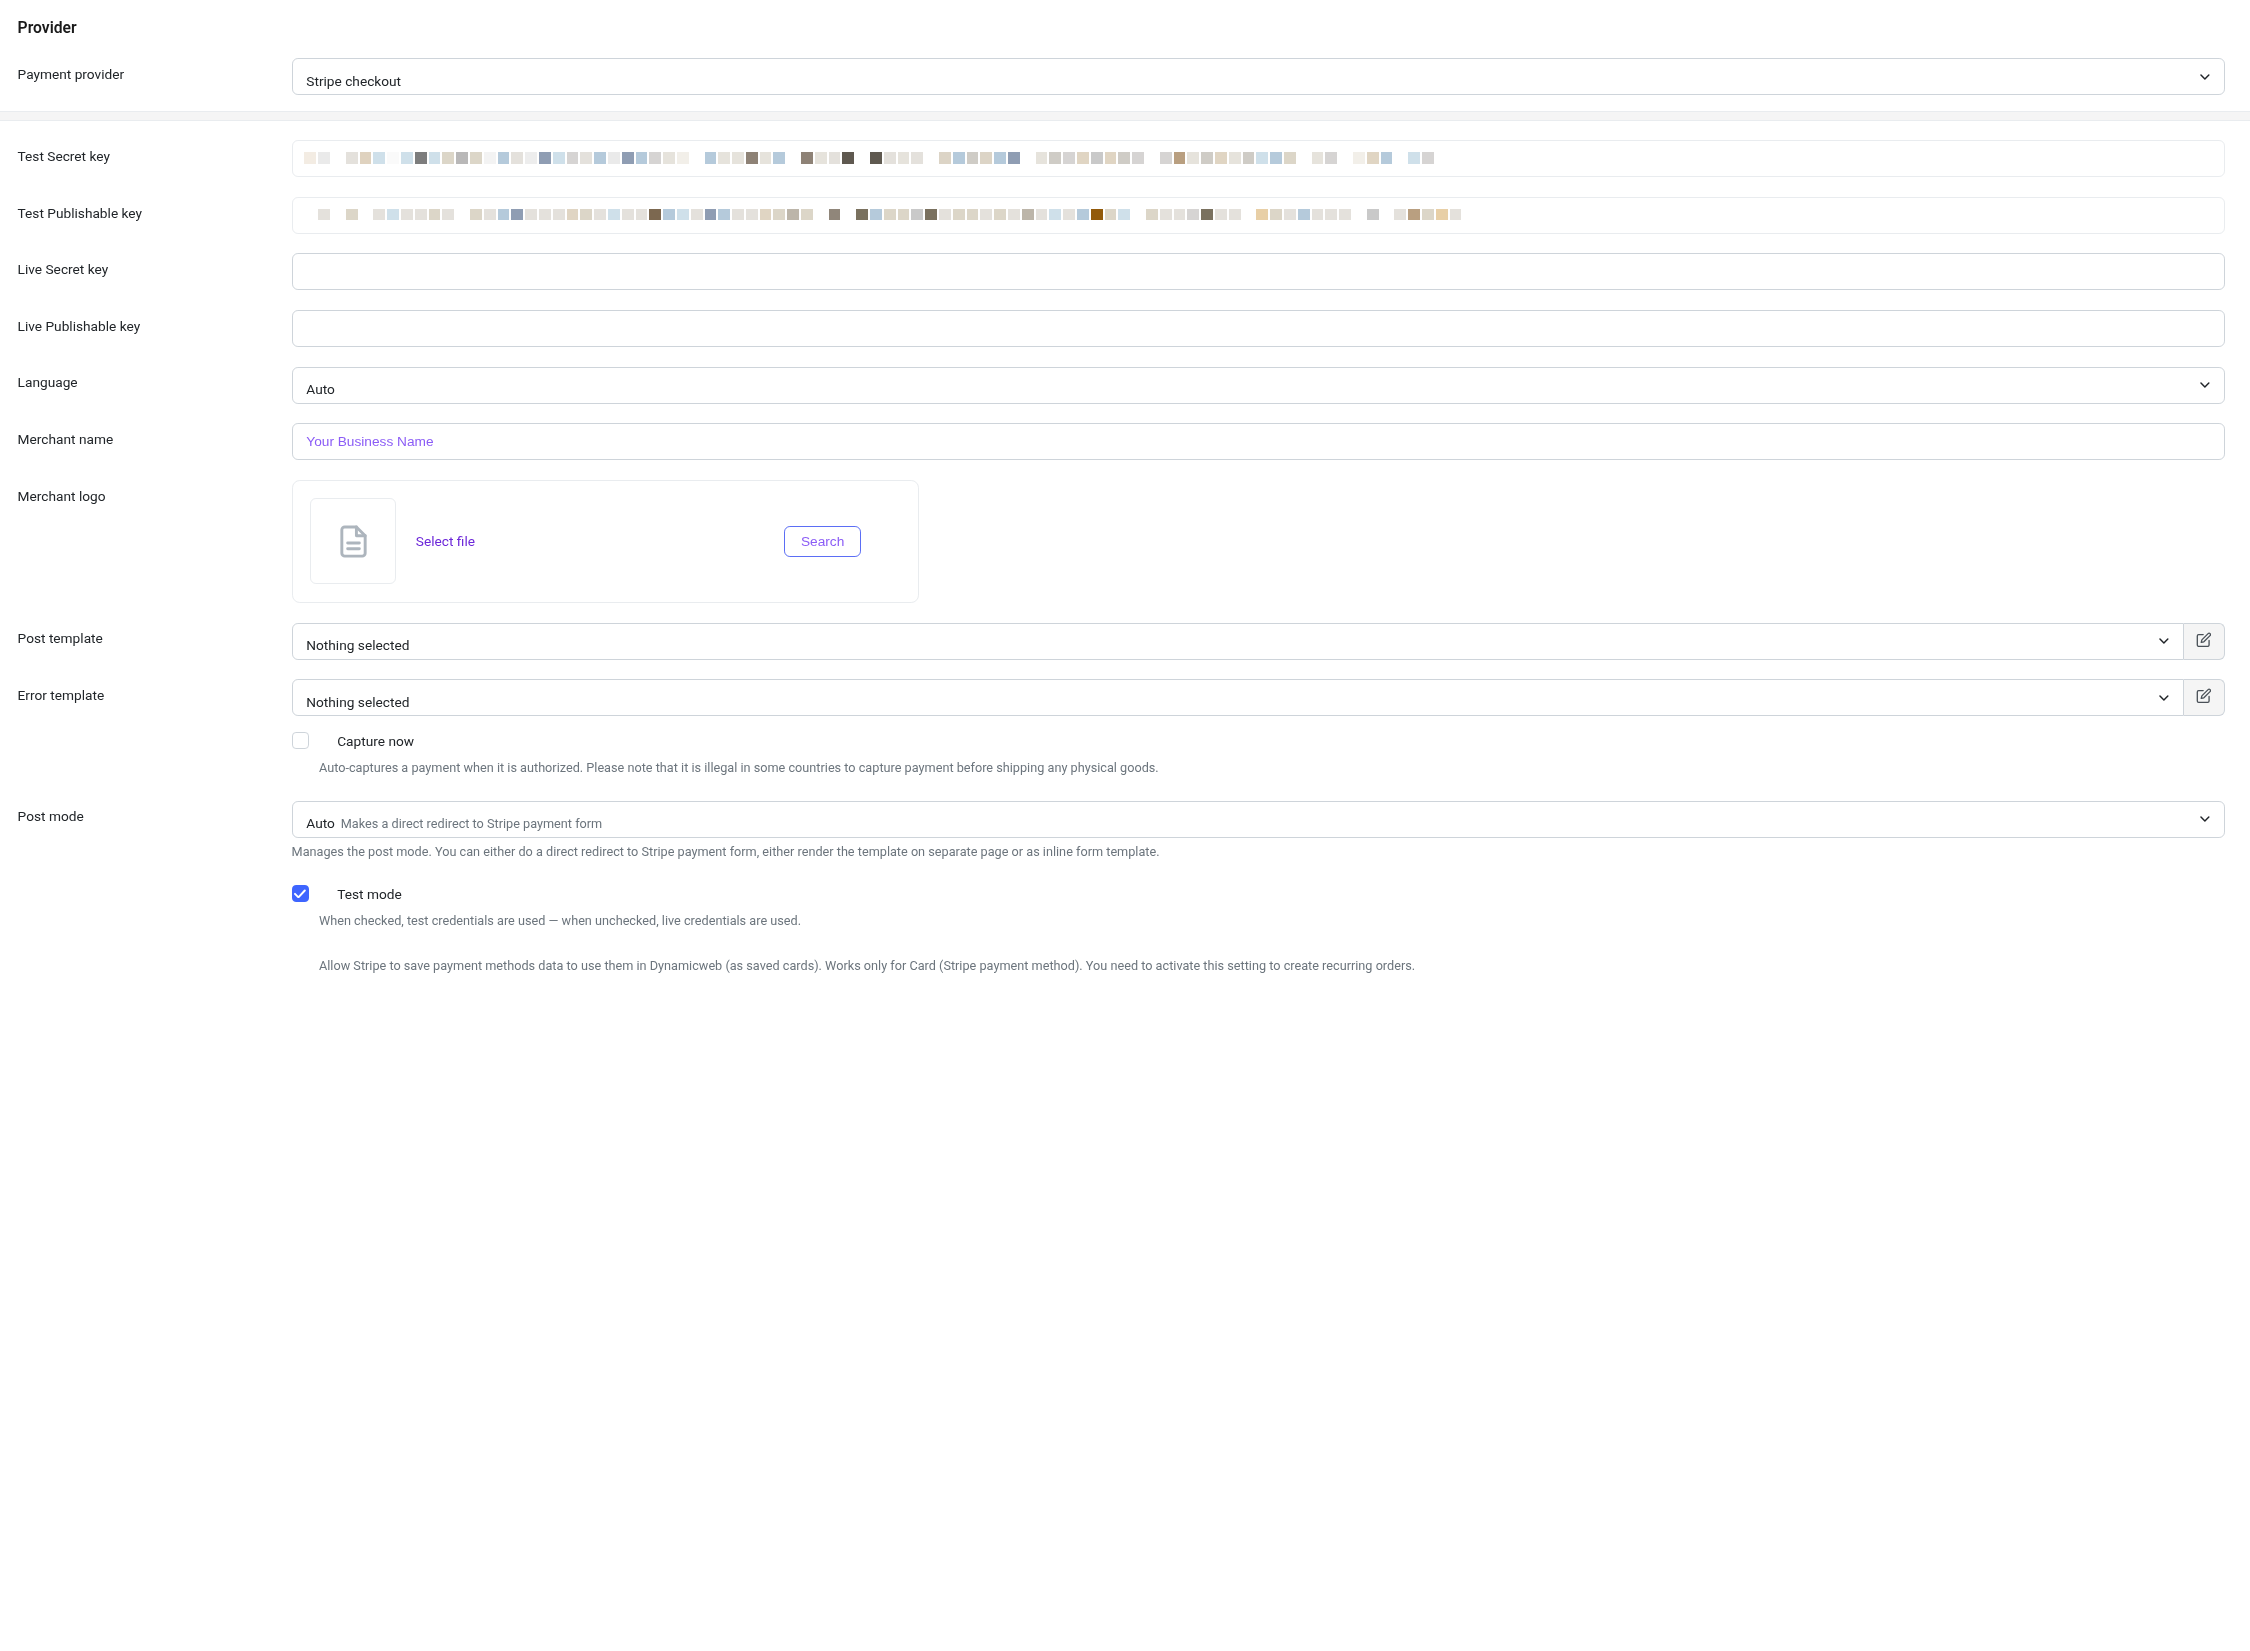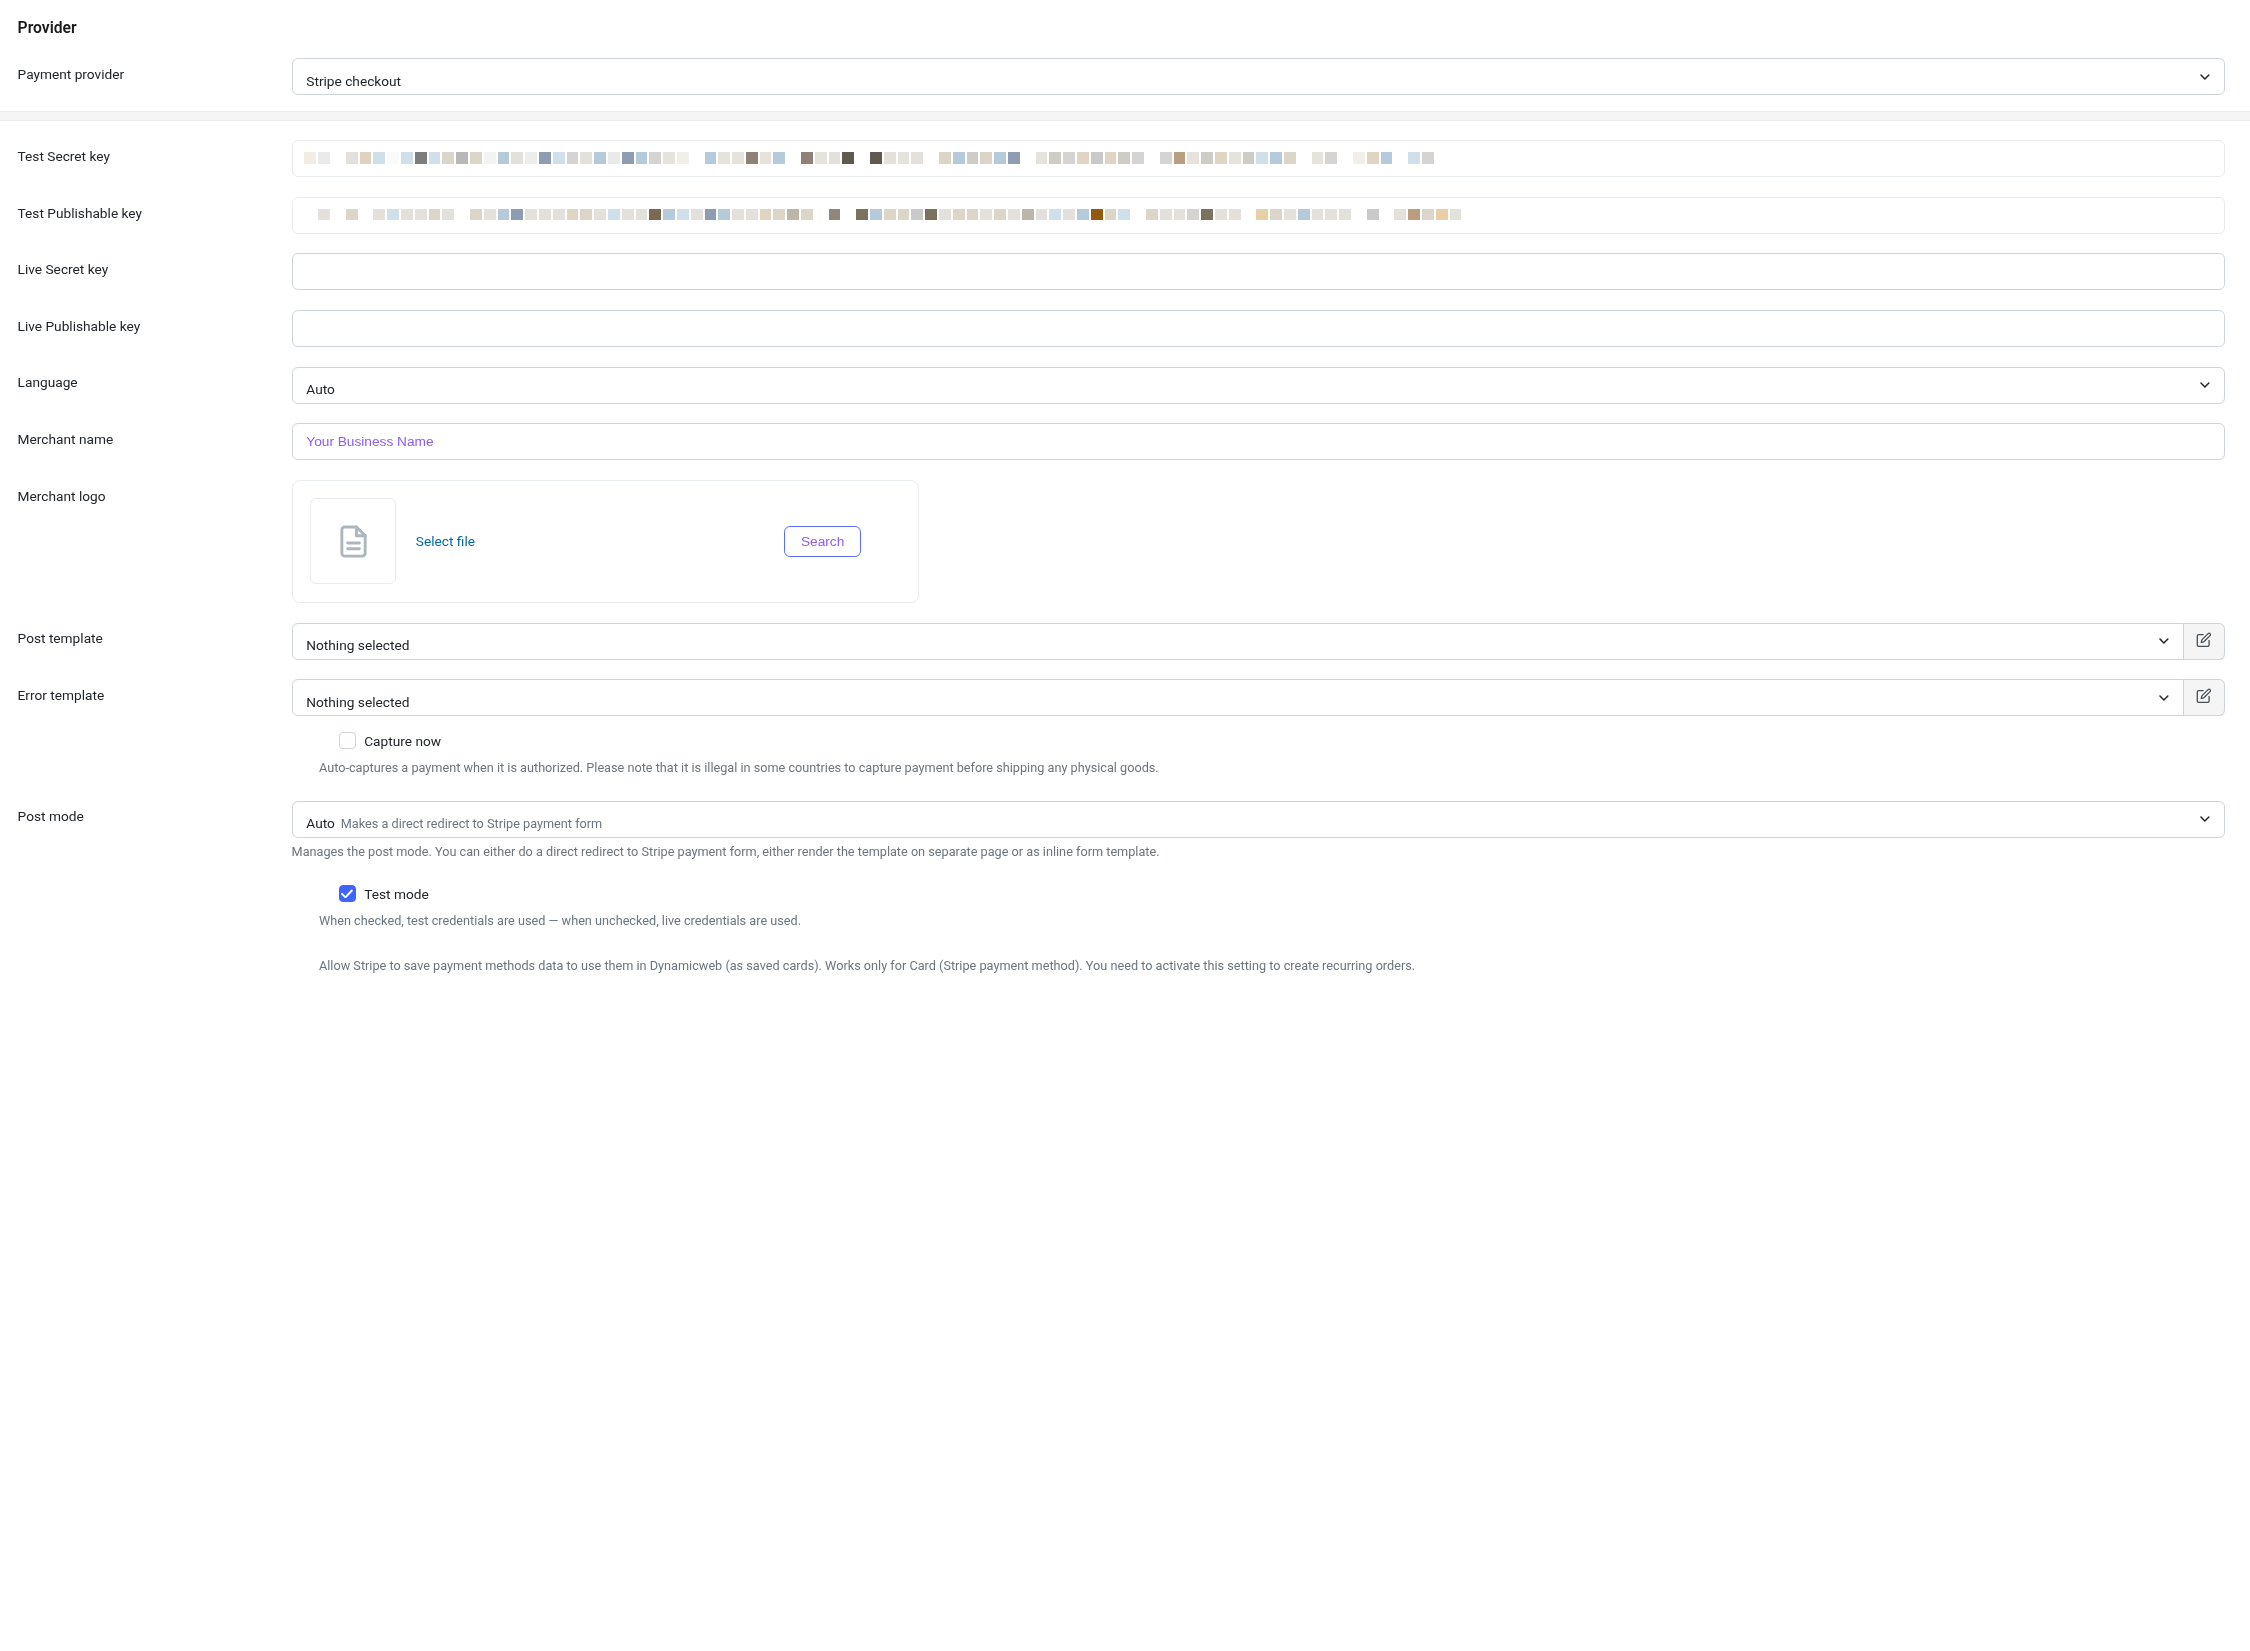--- a/index.html
+++ b/index.html
@@ -146,21 +146,21 @@
       height: 86px;
       border: 1px solid #e9ecef;
       border-radius: 5.9px;
       display: flex;
       align-items: center;
       justify-content: center;
     }
     .file-text {
       flex: 1;
       font-size: 13.7px;
-      color: #0369a1;
+      color: #6d28d9;
     }
     .search-btn {
       padding: 6.9px 15.7px;
       border: 1px solid #5b6ef5;
       border-radius: 5.9px;
       background: #ffffff;
       color: #8b5cf6;
       font-size: 13.7px;
       cursor: pointer;
       margin-right: 39px;
@@ -176,22 +176,21 @@
     .checkbox-group {
       display: flex;
       flex-direction: column;
       gap: 5.9px;
       flex: 1;
       padding-right: 7.8px;
     }
     .checkbox-line {
       display: flex;
       align-items: center;
-      gap: 8px;
-      margin-left: 47px;
+      gap: 28px;
     }
     .checkbox {
       width: 17.6px;
       height: 17.6px;
       border: 1px solid #ced4da;
       border-radius: 3.9px;
       display: flex;
       align-items: center;
       justify-content: center;
       cursor: pointer;

